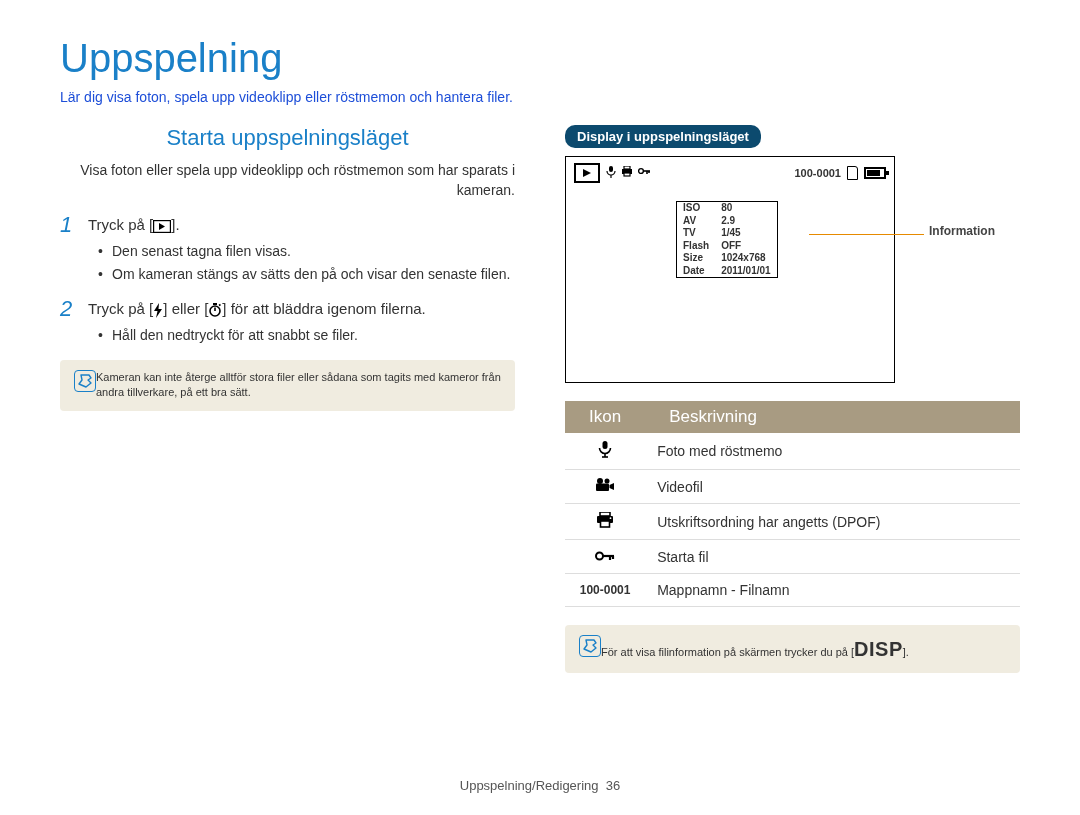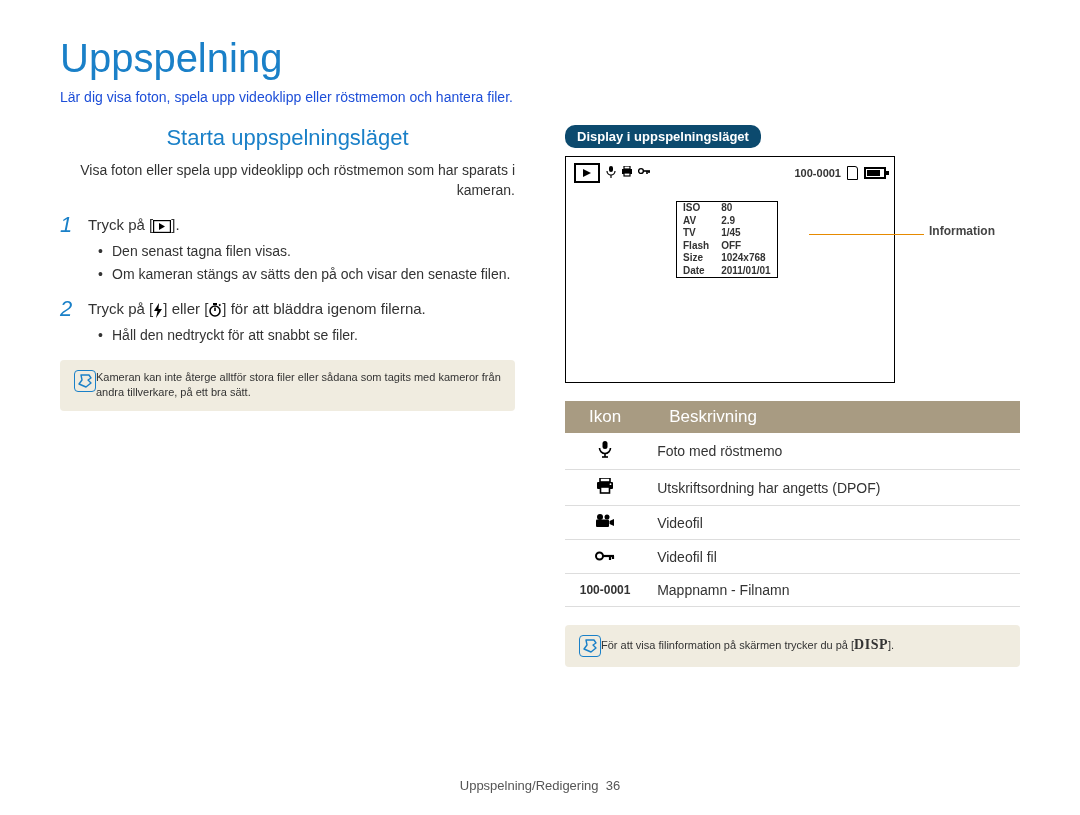--- a/index.html
+++ b/index.html
@@ -240,24 +240,23 @@
     }
 
     .inline-icon {
       display: inline-flex;
       vertical-align: middle;
       align-items: center;
       justify-content: center;
       height: 14px;
     }
     .disp-key {
-      font-size: 14px;
+      font-size: 20px;
       font-weight: 800;
       letter-spacing: 0.5px;
-      font-family: Liberation Serif, serif;
     }
   </style>
 </head>
 <body>
 
 <h1 class="page-title">Uppspelning</h1>
 <p class="intro-text">Lär dig visa foton, spela upp videoklipp eller röstmemon och hantera filer.</p>
 
 <div class="columns">
   <div class="col-left">
@@ -394,45 +393,45 @@
         <tr>
           <td class="icon-cell"><svg width="14" height="17" viewBox="0 0 14 17">
                 <rect x="4.5" y="0" width="5" height="8" rx="2.5" fill="#000"></rect>
                 <path d="M1.5 7a5.5 5.5 0 0 0 11 0" fill="none" stroke="#000" stroke-width="1.6"></path>
                 <line x1="7" y1="12.5" x2="7" y2="16" stroke="#000" stroke-width="1.6"></line>
                 <line x1="4" y1="16" x2="10" y2="16" stroke="#000" stroke-width="1.6"></line>
               </svg></td>
           <td>Foto med röstmemo</td>
         </tr>
         <tr>
+          <td class="icon-cell"><svg width="20" height="14" viewBox="0 0 20 14">
+                <circle cx="5" cy="3" r="3" fill="#000"></circle>
+                <circle cx="12" cy="3" r="2.5" fill="#000"></circle>
+                <rect x="1" y="5.5" width="13" height="7.5" rx="1" fill="#000"></rect>
+                <polygon points="14.5,7 19,5 19,12 14.5,10" fill="#000"></polygon>
+              </svg></td>
+          <td>Videofil</td>
+        </tr>
+        <tr>
           <td class="icon-cell"><svg width="18" height="16" viewBox="0 0 18 16">
                 <rect x="4" y="0" width="10" height="4" fill="none" stroke="#000" stroke-width="1.6"></rect>
                 <rect x="1" y="4" width="16" height="7" rx="1" fill="#000"></rect>
                 <rect x="4.5" y="9" width="9" height="6" fill="#fff" stroke="#000" stroke-width="1.6"></rect>
                 <circle cx="14.5" cy="6.2" r="0.9" fill="#fff"></circle>
               </svg></td>
           <td>Utskriftsordning har angetts (DPOF)</td>
         </tr>
         <tr>
-          <td class="icon-cell"><svg width="20" height="14" viewBox="0 0 20 14">
-                <circle cx="5" cy="3" r="3" fill="#000"></circle>
-                <circle cx="12" cy="3" r="2.5" fill="#000"></circle>
-                <rect x="1" y="5.5" width="13" height="7.5" rx="1" fill="#000"></rect>
-                <polygon points="14.5,7 19,5 19,12 14.5,10" fill="#000"></polygon>
-              </svg></td>
-          <td>Videofil</td>
-        </tr>
-        <tr>
           <td class="icon-cell"><svg width="20" height="12" viewBox="0 0 20 12">
                 <circle cx="4.5" cy="6" r="3.5" fill="none" stroke="#000" stroke-width="2"></circle>
                 <line x1="8" y1="6" x2="19" y2="6" stroke="#000" stroke-width="2.2"></line>
                 <line x1="15" y1="6" x2="15" y2="10" stroke="#000" stroke-width="2.2"></line>
                 <line x1="18" y1="6" x2="18" y2="9" stroke="#000" stroke-width="2.2"></line>
               </svg></td>
-          <td>Videofil fil</td>
+          <td>Starta fil</td>
         </tr>
         <tr>
           <td class="icon-cell" style="font-size:12px;">100-0001</td>
           <td>Mappnamn - Filnamn</td>
         </tr>
       </tbody>
     </table>
 
     <div class="note-box">
       <span class="note-icon">

